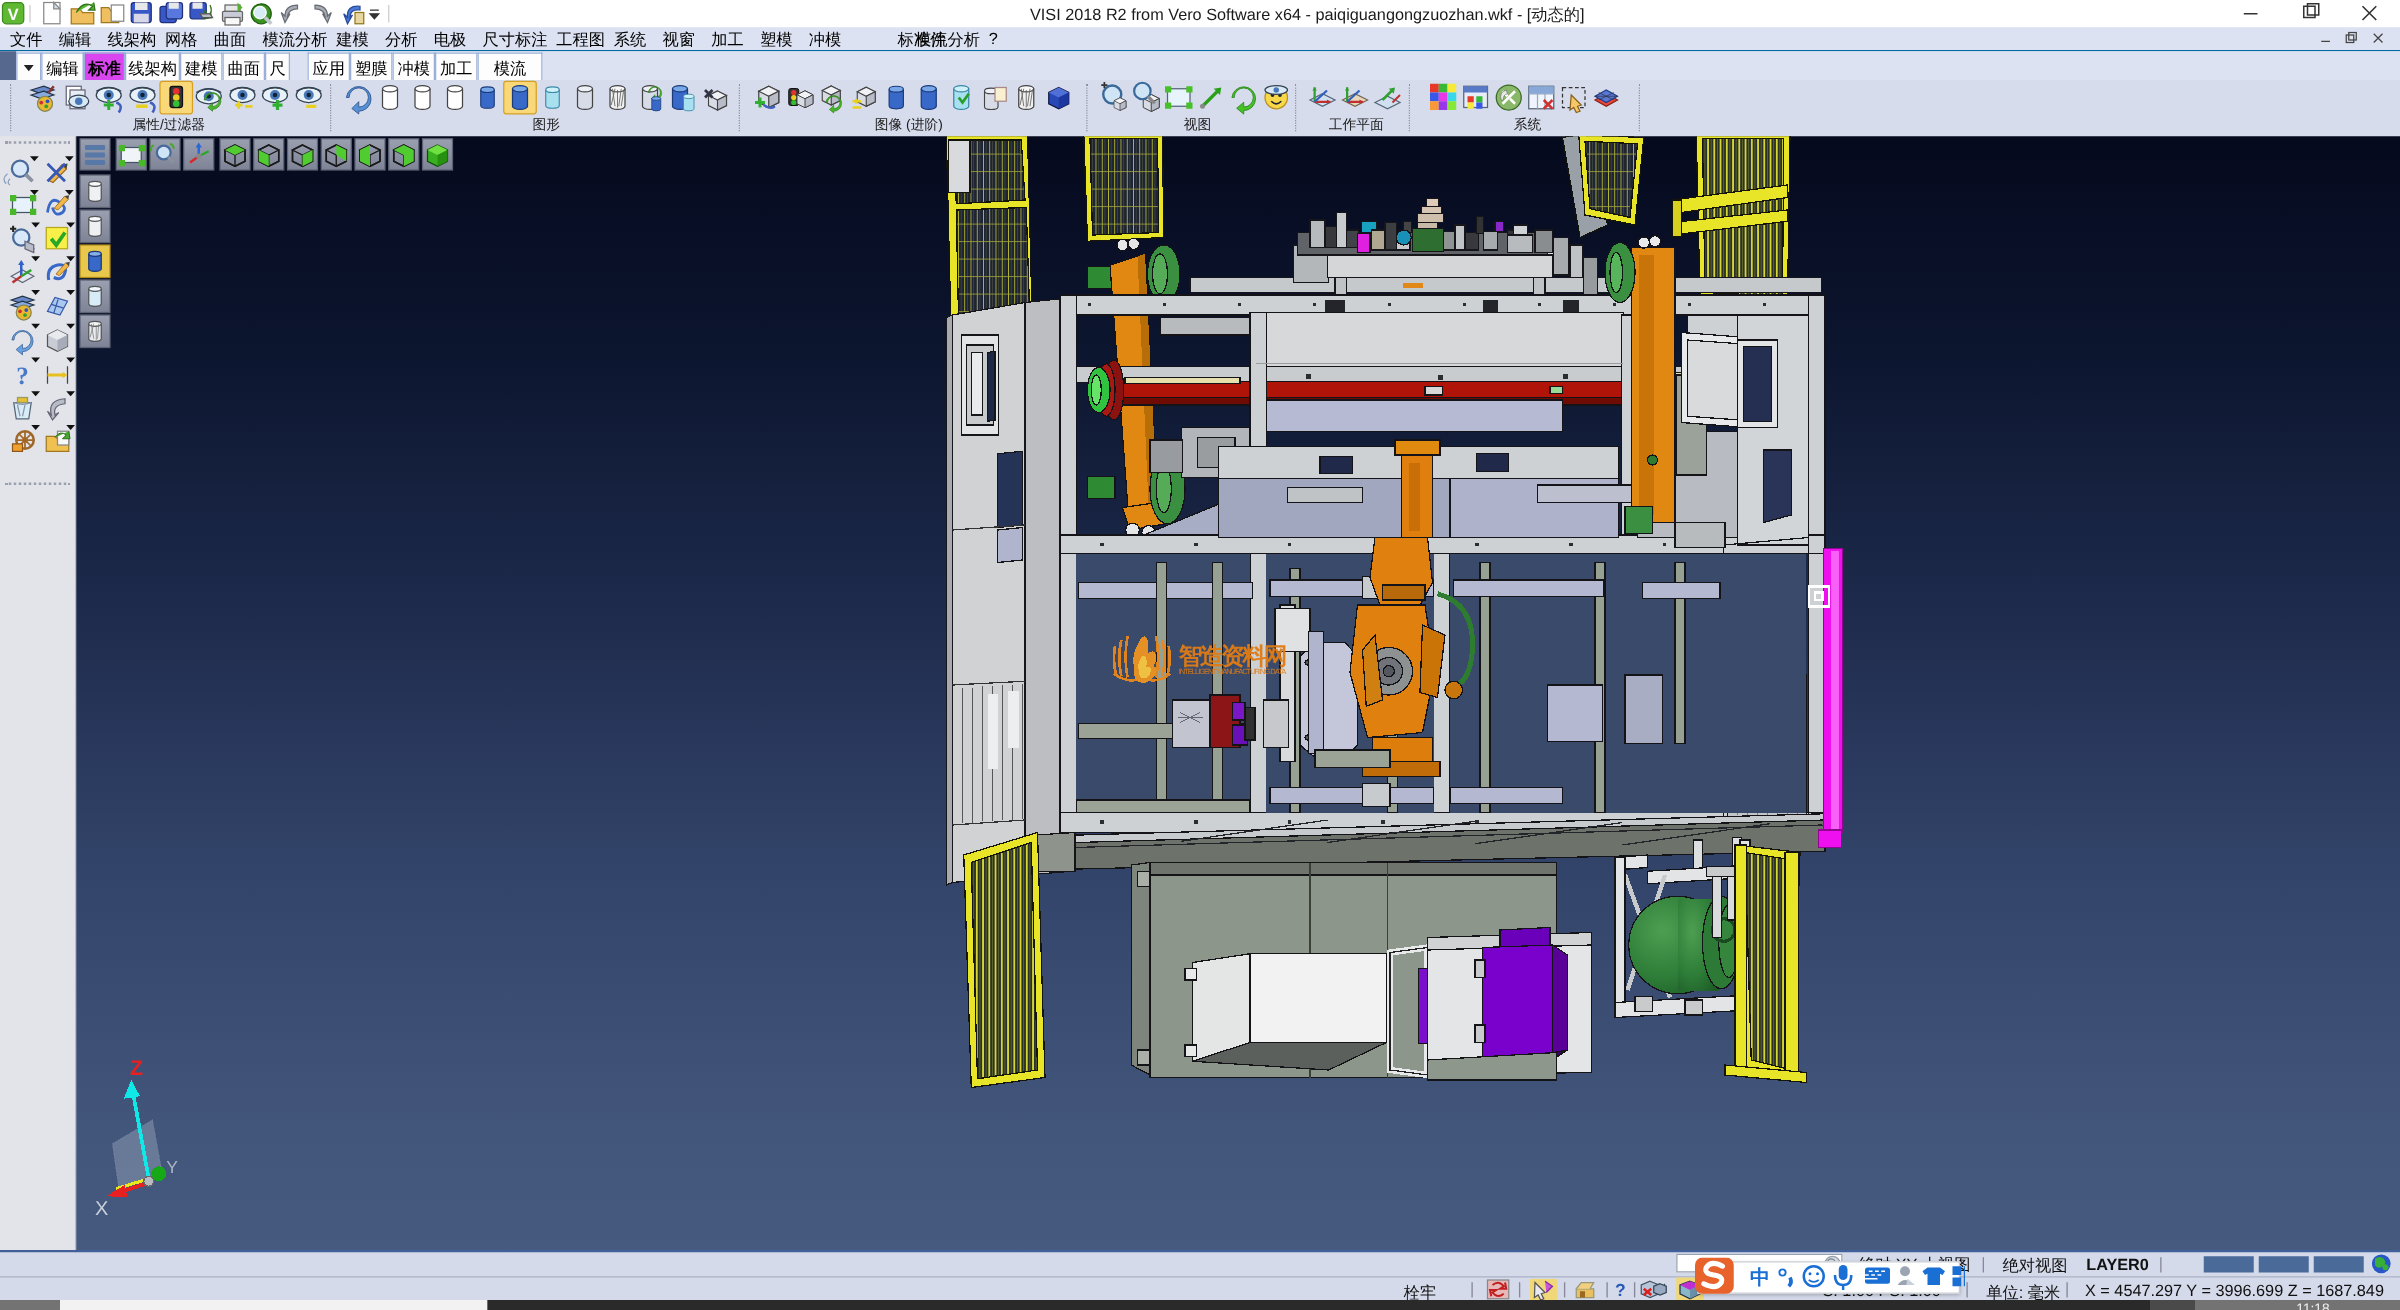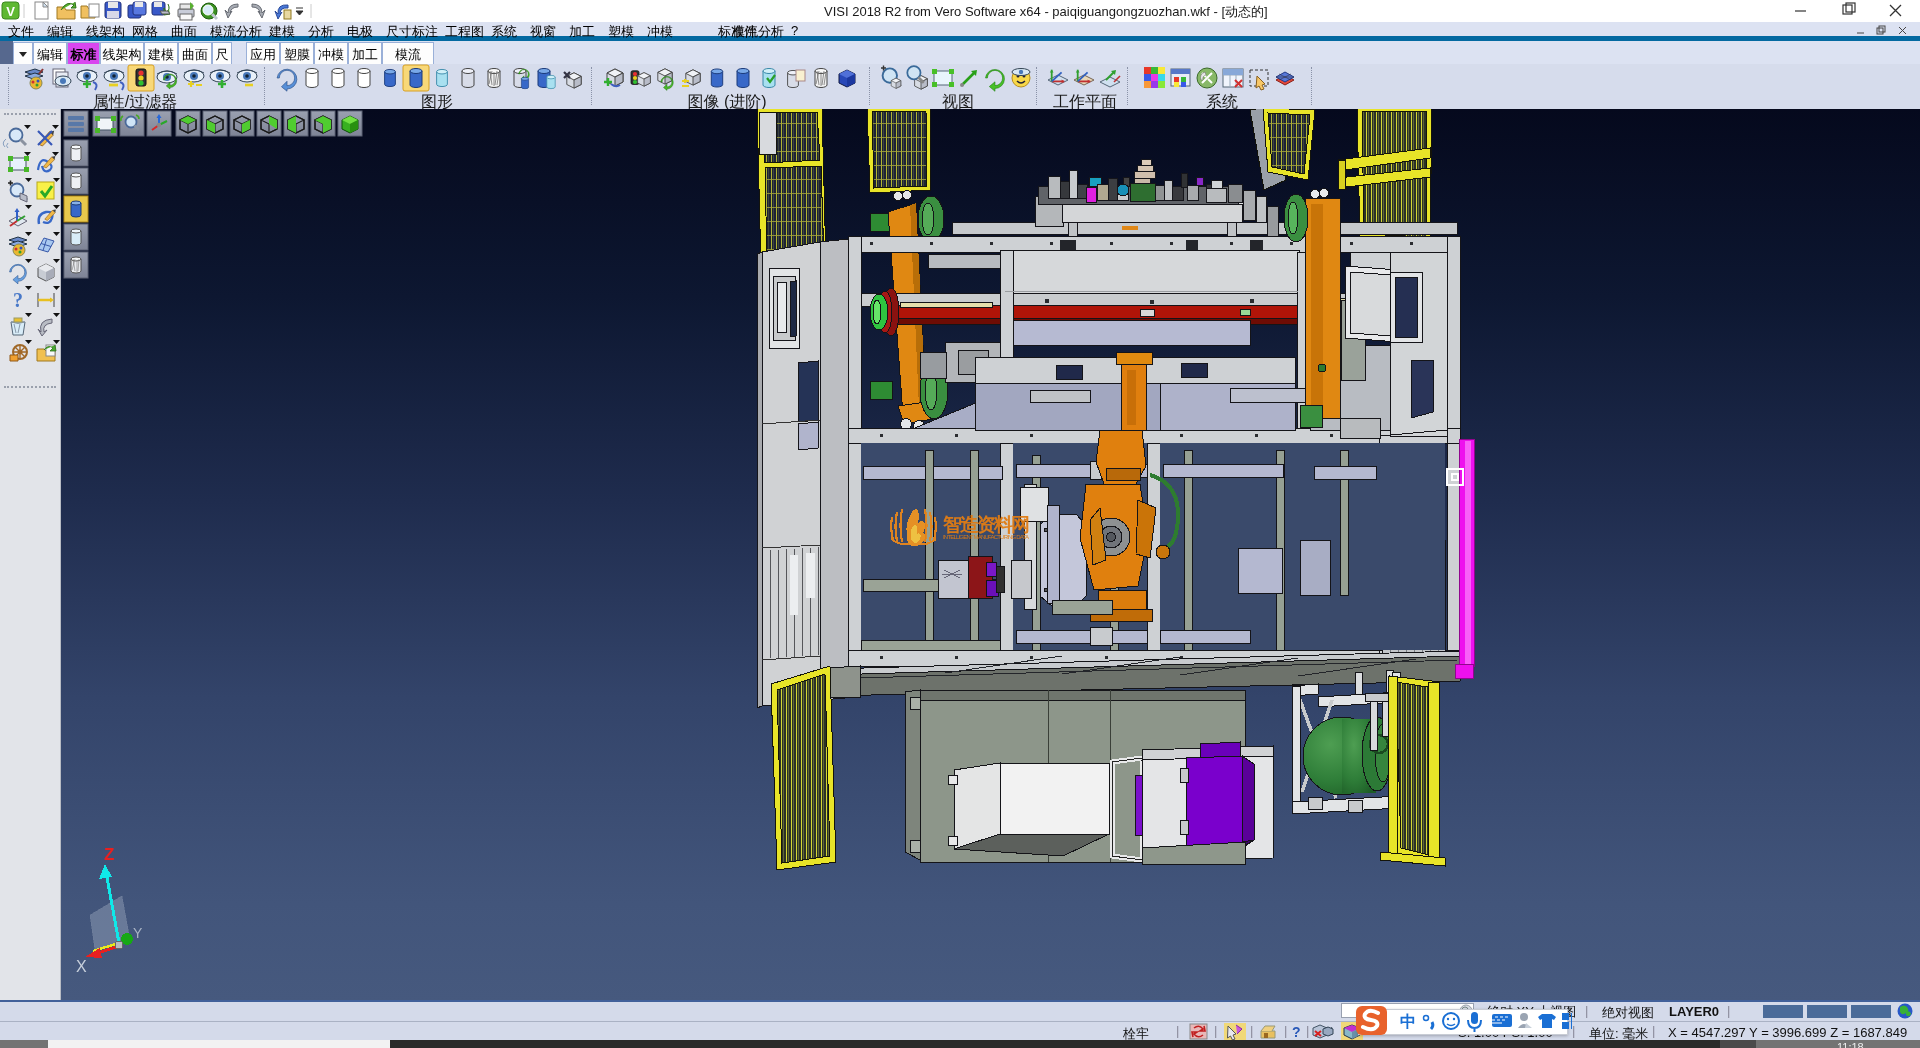--- a/index.html
+++ b/index.html
@@ -1,27 +1,27 @@
 <!DOCTYPE html>
 <html><head>
 <meta charset="utf-8">
 <style>
 *{margin:0;padding:0;box-sizing:border-box}
 html,body{width:1920px;height:1048px;overflow:hidden;font-family:"Liberation Sans",sans-serif}
 .abs{position:absolute}
 #app{position:relative;width:1920px;height:1048px;background:#d8dff0}
 #titlebar{position:absolute;left:0;top:0;width:1920px;height:22px;background:#ffffff}
 #title-text{position:absolute;left:824px;top:3px;font-size:13px;color:#1a1a1a}
-#menubar{position:absolute;left:0;top:22px;width:1920px;height:19px;background:#dce2f2;border-bottom:5px solid #0369a1}
+#menubar{position:absolute;left:0;top:22px;width:1920px;height:19px;background:#dce2f2;border-bottom:1px solid #0369a1}
 .menuitem{position:absolute;top:1px;font-size:13px;color:#000}
 #tabrow{position:absolute;left:0;top:41px;width:1920px;height:23px;background:#dce2f2}
 .tab{position:absolute;top:1px;height:22px;background:#fdfdfd;border:1px solid #9ab0d8;border-bottom:none;font-size:13px;color:#000;text-align:center;padding-top:3px}
 .tabsel{background:#d946ef;font-weight:bold}
 #toolbar{position:absolute;left:0;top:64px;width:1920px;height:45px;background:#d6dcec}
-.glabel{position:absolute;top:28px;font-size:16px;color:#1a1a1a;text-align:center}
+.glabel{position:absolute;top:28px;font-size:11px;color:#1a1a1a;text-align:center}
 .vsep{position:absolute;top:3px;height:38px;width:1px;border-left:1px dotted #8a92a8}
 </style>
 </head>
 <body>
 <div id="app">
 <div id="titlebar">
 <svg class="abs" style="left:0;top:0" width="320" height="22">
 <rect x="2" y="2" width="17" height="17" rx="3" fill="#5fb832" stroke="#3d8820"></rect>
 <text x="10.5" y="16" font-size="13" font-weight="bold" fill="#fff" text-anchor="middle" font-family="Liberation Sans">V</text>
 <line x1="24" y1="4" x2="24" y2="18" stroke="#ccc"></line>

